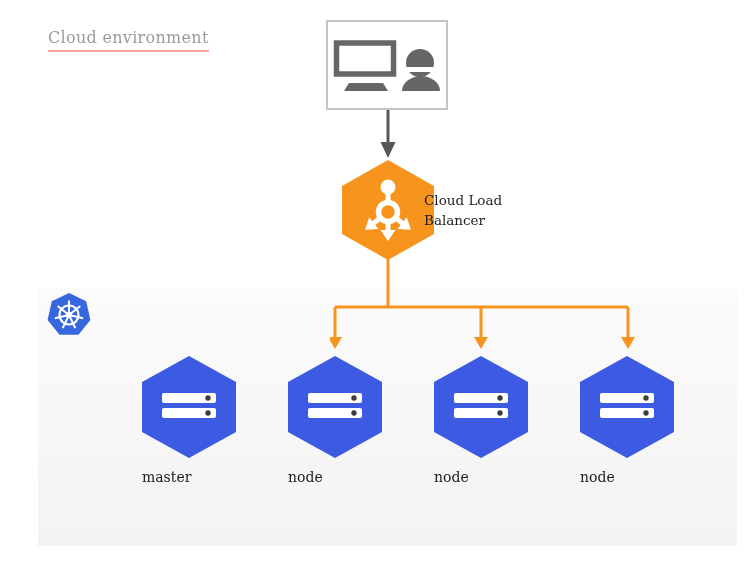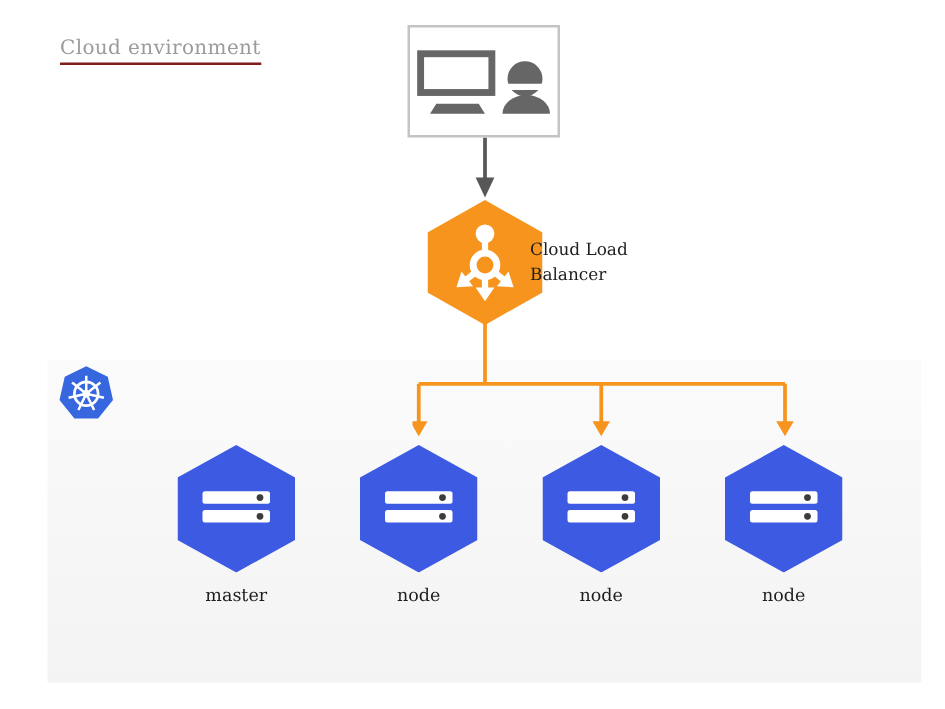--- a/index.html
+++ b/index.html
@@ -7,21 +7,21 @@
     width:756px;height:567px;position:relative;background:#ffffff;
     font-family:"DejaVu Serif","Liberation Serif",serif;
     overflow:hidden;
   }
   .abs{position:absolute;}
 
   
   .env-title{
     left:48px;top:28px;
     font-size:16px;color:#9b9b9b;letter-spacing:.3px;
-    border-bottom:2px solid #7f1d1d;padding-bottom:3px;
+    border-bottom:2px solid #fca5a5;padding-bottom:3px;
   }
 
   
   .client-box{
     left:326px;top:20px;width:122px;height:90px;
     border:2px solid #c4c4c4;background:#ffffff;box-sizing:border-box;
   }
 
   
   .gray-arrow{left:379px;top:110px;}
@@ -36,21 +36,21 @@
   .k8s-panel{
     left:38px;top:288px;width:699px;height:258px;
     background:linear-gradient(180deg,#fbfbfc 0%,#f3f3f4 100%);
   }
   .k8s-logo{left:46px;top:292px;}
 
   .hex-node{top:356px;}
   .hex-0{left:142px;} .hex-1{left:288px;} .hex-2{left:434px;} .hex-3{left:580px;}
 
   .node-label{
-    top:469px;width:94px;text-align:center;
+    top:469px;width:94px;
     font-size:14px;color:#1d1d1d;
   }
   .nl-0{left:142px;} .nl-1{left:288px;} .nl-2{left:434px;} .nl-3{left:580px;}
 </style>
 </head>
 <body>
 
 <div class="abs env-title">Cloud environment</div>
 
 <div class="abs client-box">

